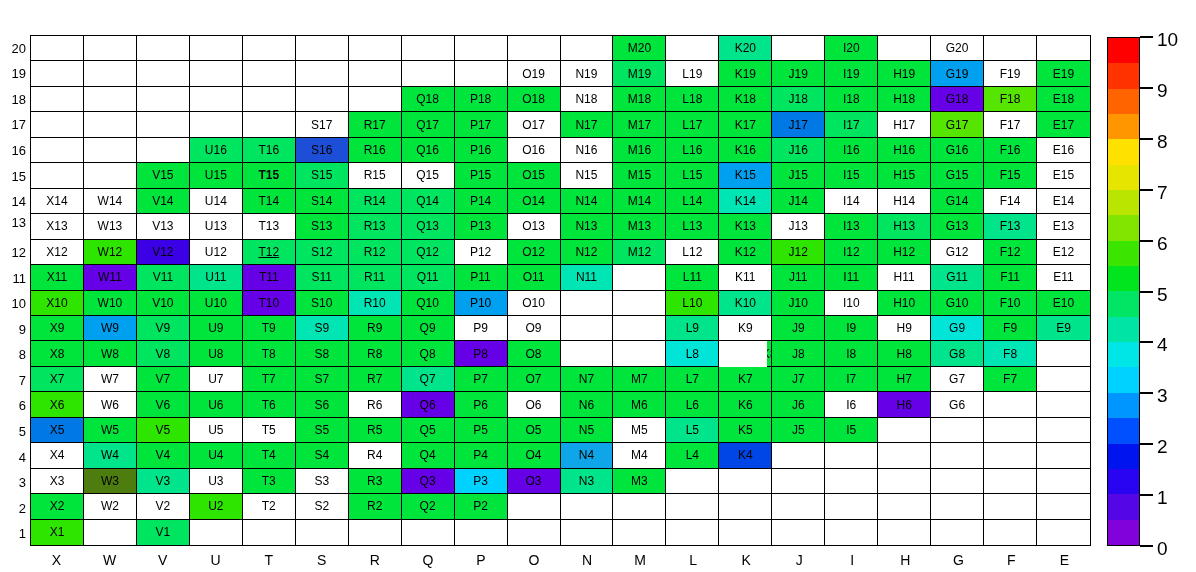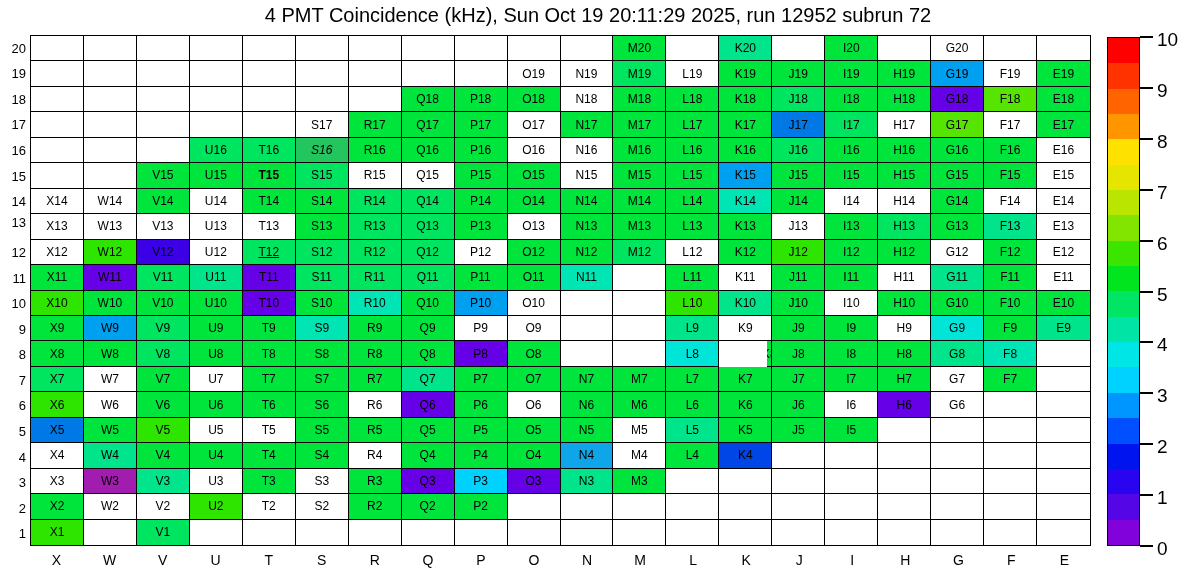--- a/index.html
+++ b/index.html
@@ -34,21 +34,20 @@
     border:1px solid #000;box-sizing:border-box;display:flex;flex-direction:column;
   }
   .cband{flex:1 1 auto;}
   .cbtick{position:absolute;left:1140px;width:13px;height:2px;background:#000;}
   .cblab{position:absolute;left:1157px;font-size:19px;line-height:1;}
 </style>
 </head>
 <body>
 
 <div class="canvas">
-  <div class="title">4 PMT Coincidence (kHz), Sun Oct 19 20:11:29 2025, run 12952 subrun 72</div>
   <div class="plot" id="grid">
       <div class="cell"></div>
       <div class="cell"></div>
       <div class="cell"></div>
       <div class="cell"></div>
       <div class="cell"></div>
       <div class="cell"></div>
       <div class="cell"></div>
       <div class="cell"></div>
       <div class="cell"></div>
@@ -121,21 +120,21 @@
       <div class="cell" style="background: rgb(0, 229, 95);">I17</div>
       <div class="cell" style="background: rgb(255, 255, 255);">H17</div>
       <div class="cell" style="background: rgb(85, 229, 0);">G17</div>
       <div class="cell" style="background: rgb(255, 255, 255);">F17</div>
       <div class="cell last-col" style="background: rgb(0, 229, 60);">E17</div>
       <div class="cell"></div>
       <div class="cell"></div>
       <div class="cell"></div>
       <div class="cell" style="background: rgb(0, 229, 95);">U16</div>
       <div class="cell" style="background: rgb(0, 229, 95);">T16</div>
-      <div class="cell" style="background: #22c55e; font-style: italic;">S16</div>
+      <div class="cell" style="background: #1d4ed8;">S16</div>
       <div class="cell" style="background: rgb(0, 229, 60);">R16</div>
       <div class="cell" style="background: rgb(0, 229, 60);">Q16</div>
       <div class="cell" style="background: rgb(0, 229, 60);">P16</div>
       <div class="cell" style="background: rgb(255, 255, 255);">O16</div>
       <div class="cell" style="background: rgb(255, 255, 255);">N16</div>
       <div class="cell" style="background: rgb(0, 229, 60);">M16</div>
       <div class="cell" style="background: rgb(0, 229, 60);">L16</div>
       <div class="cell" style="background: rgb(0, 229, 60);">K16</div>
       <div class="cell" style="background: rgb(0, 229, 95);">J16</div>
       <div class="cell" style="background: rgb(0, 229, 60);">I16</div>
@@ -377,21 +376,21 @@
       <div class="cell" style="background: rgb(255, 255, 255);">M4</div>
       <div class="cell" style="background: rgb(0, 229, 60);">L4</div>
       <div class="cell" style="background: rgb(0, 70, 230);">K4</div>
       <div class="cell"></div>
       <div class="cell"></div>
       <div class="cell"></div>
       <div class="cell"></div>
       <div class="cell"></div>
       <div class="cell last-col"></div>
       <div class="cell" style="background: rgb(255, 255, 255);">X3</div>
-      <div class="cell" style="background: #a21caf;">W3</div>
+      <div class="cell" style="background: #4d7c0f;">W3</div>
       <div class="cell" style="background: rgb(0, 229, 140);">V3</div>
       <div class="cell" style="background: rgb(255, 255, 255);">U3</div>
       <div class="cell" style="background: rgb(0, 229, 60);">T3</div>
       <div class="cell" style="background: rgb(255, 255, 255);">S3</div>
       <div class="cell" style="background: rgb(0, 229, 60);">R3</div>
       <div class="cell" style="background: rgb(102, 0, 230);">Q3</div>
       <div class="cell" style="background: rgb(0, 210, 255);">P3</div>
       <div class="cell" style="background: rgb(102, 0, 230);">O3</div>
       <div class="cell" style="background: rgb(0, 229, 140);">N3</div>
       <div class="cell" style="background: rgb(0, 229, 60);">M3</div>

